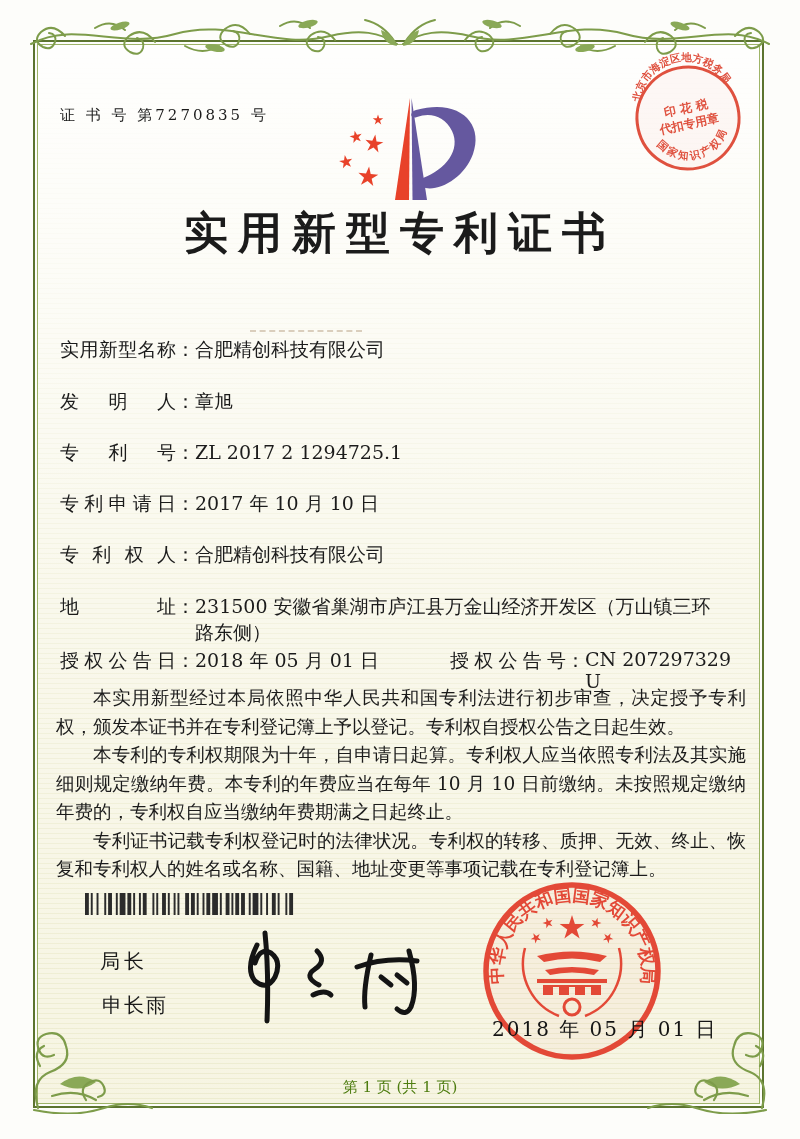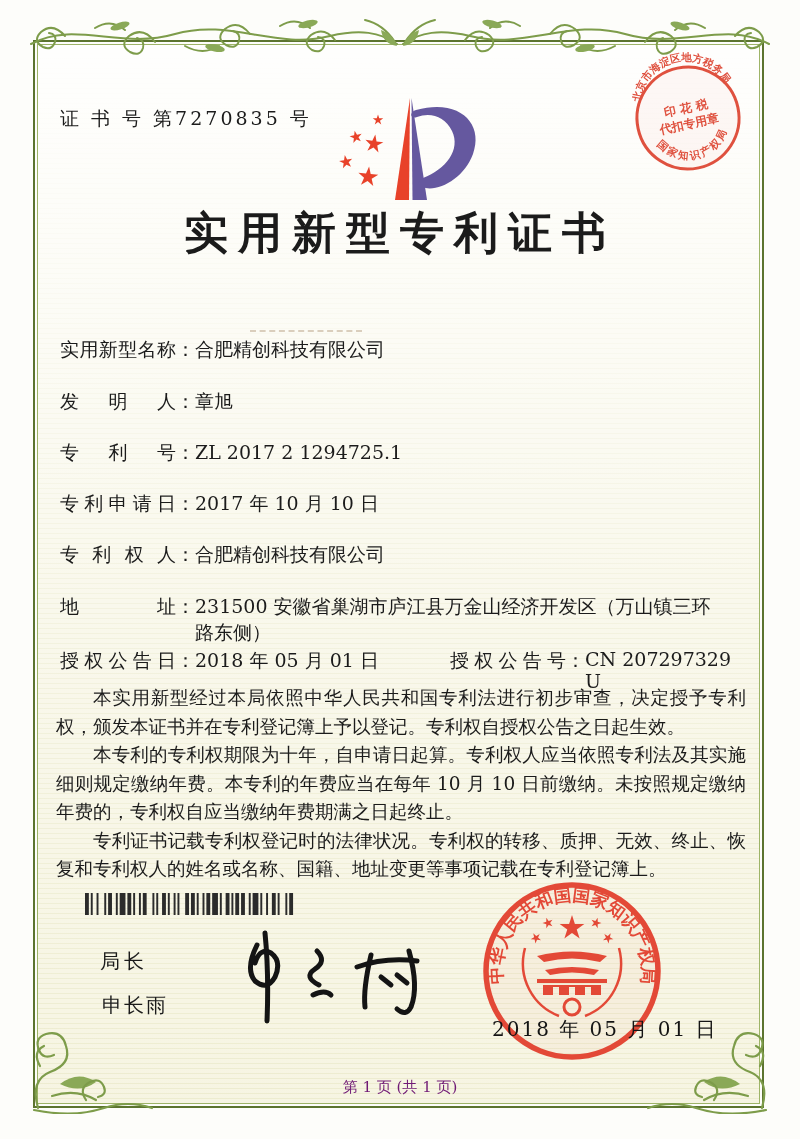--- a/index.html
+++ b/index.html
@@ -21,21 +21,21 @@
                       rgba(255,255,255,.35) 55%, rgba(255,255,255,.05) 100%),
       repeating-linear-gradient(0deg,#f6f4e1 0 4px, #ecebcd 4px 5px);
   }
   
   .top-band{position:absolute;left:25px;top:6px;z-index:2;}
   .corner-flourish{position:absolute;z-index:2;}
   .corner-left{left:26px;top:1022px;}
   .corner-right{left:642px;top:1022px;transform:scaleX(-1);}
   
   .content{position:absolute;inset:0;z-index:3;}
-  .cert-number{position:absolute;left:60px;top:106px;font-size:19px;letter-spacing:3px;}
+  .cert-number{position:absolute;left:60px;top:106px;font-size:15px;letter-spacing:3px;}
   .logo{position:absolute;left:322px;top:96px;}
   .title{
     position:absolute;left:0;top:204px;width:800px;text-align:center;
     font-size:44px;font-weight:bold;letter-spacing:10px;
   }
   .microline{position:absolute;left:250px;top:330px;width:112px;border-top:2px dashed rgba(168,140,104,.4);}
   .field{position:absolute;left:60px;width:660px;font-size:19px;line-height:26px;display:flex;}
   .field .lbl{display:inline-block;width:116px;text-align:justify;text-align-last:justify;flex:0 0 116px;}
   .field .sep{flex:0 0 auto;}
   .field .val{flex:1 1 auto;}
@@ -50,21 +50,21 @@
     font-size:18.5px;line-height:28.5px;text-align:justify;
   }
   .body-text p{margin:0;text-indent:2em;}
   .barcode{position:absolute;left:85px;top:893px;}
   .sig-label-1{position:absolute;left:88px;top:948px;font-size:20px;letter-spacing:4px;margin-left:12px;}
   .sig-label-2{position:absolute;left:102px;top:992px;font-size:20px;letter-spacing:2px;}
   .signature{position:absolute;left:205px;top:925px;}
   .seal-tax{position:absolute;left:618px;top:48px;transform:rotate(-12deg);opacity:.93;z-index:4;}
   .seal-office{position:absolute;left:477px;top:876px;opacity:.92;z-index:4;}
   .seal-date{position:absolute;left:492px;top:1016px;font-size:20px;letter-spacing:2px;color:#141414;z-index:5;}
-  .footer{position:absolute;left:0;top:1078px;width:800px;text-align:center;font-size:15px;color:#701a75;}
+  .footer{position:absolute;left:0;top:1078px;width:800px;text-align:center;font-size:15px;color:#4d7c0f;}
   .seal-text{font-family:"DejaVu Sans","Liberation Sans",sans-serif;}
 </style>
 </head>
 <body>
 
 <svg width="0" height="0" style="position:absolute" aria-hidden="true">
   <defs>
     <path id="star5" d="M0,-1 L0.2245,-0.309 0.9511,-0.309 0.3633,0.118 0.5878,0.809 0,0.382 -0.5878,0.809 -0.3633,0.118 -0.9511,-0.309 -0.2245,-0.309 Z"></path>
   </defs>
 </svg>

